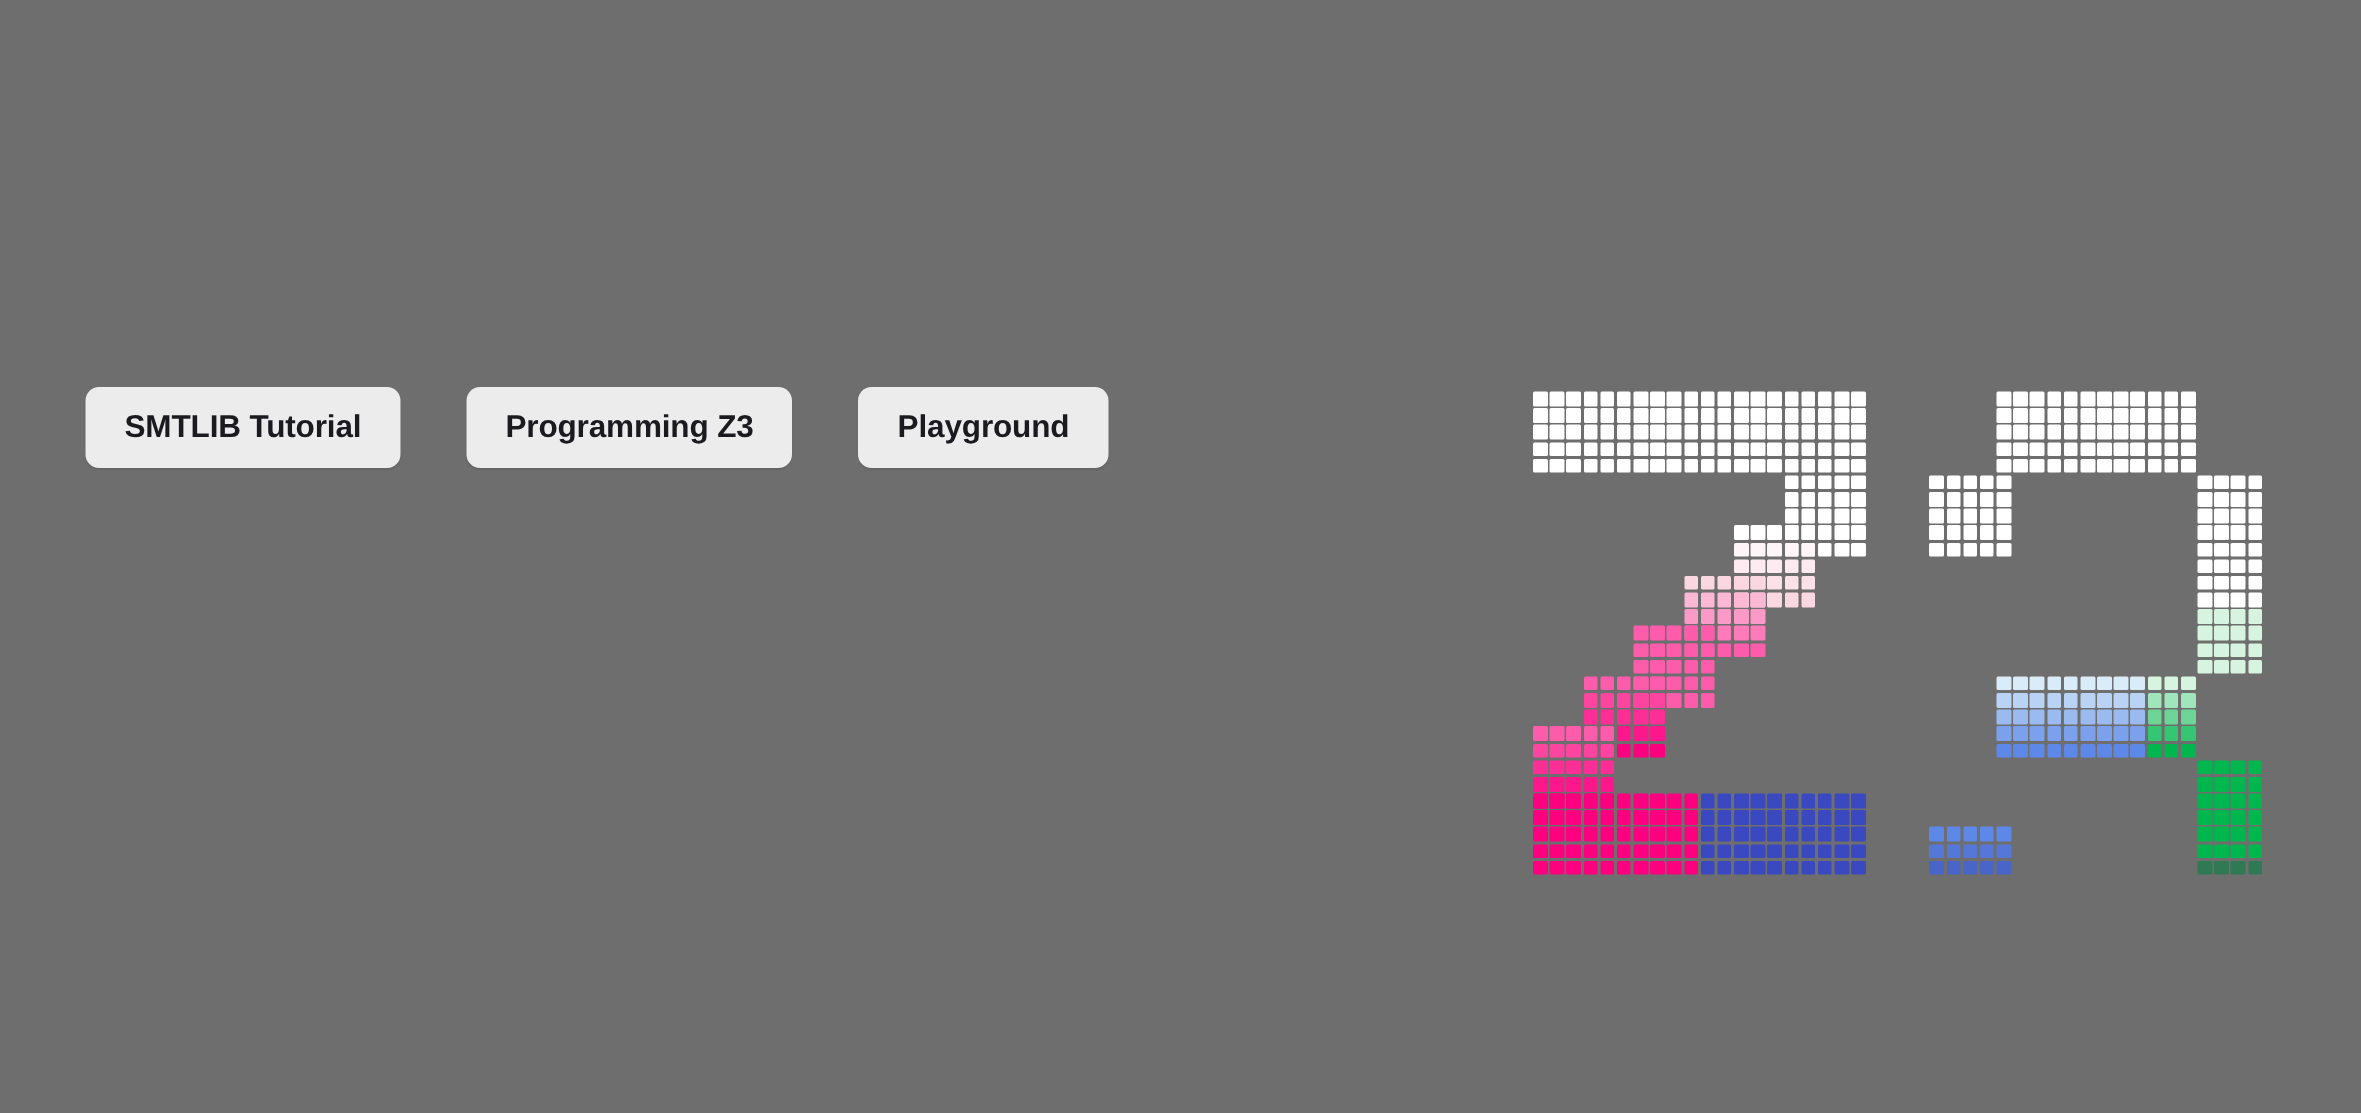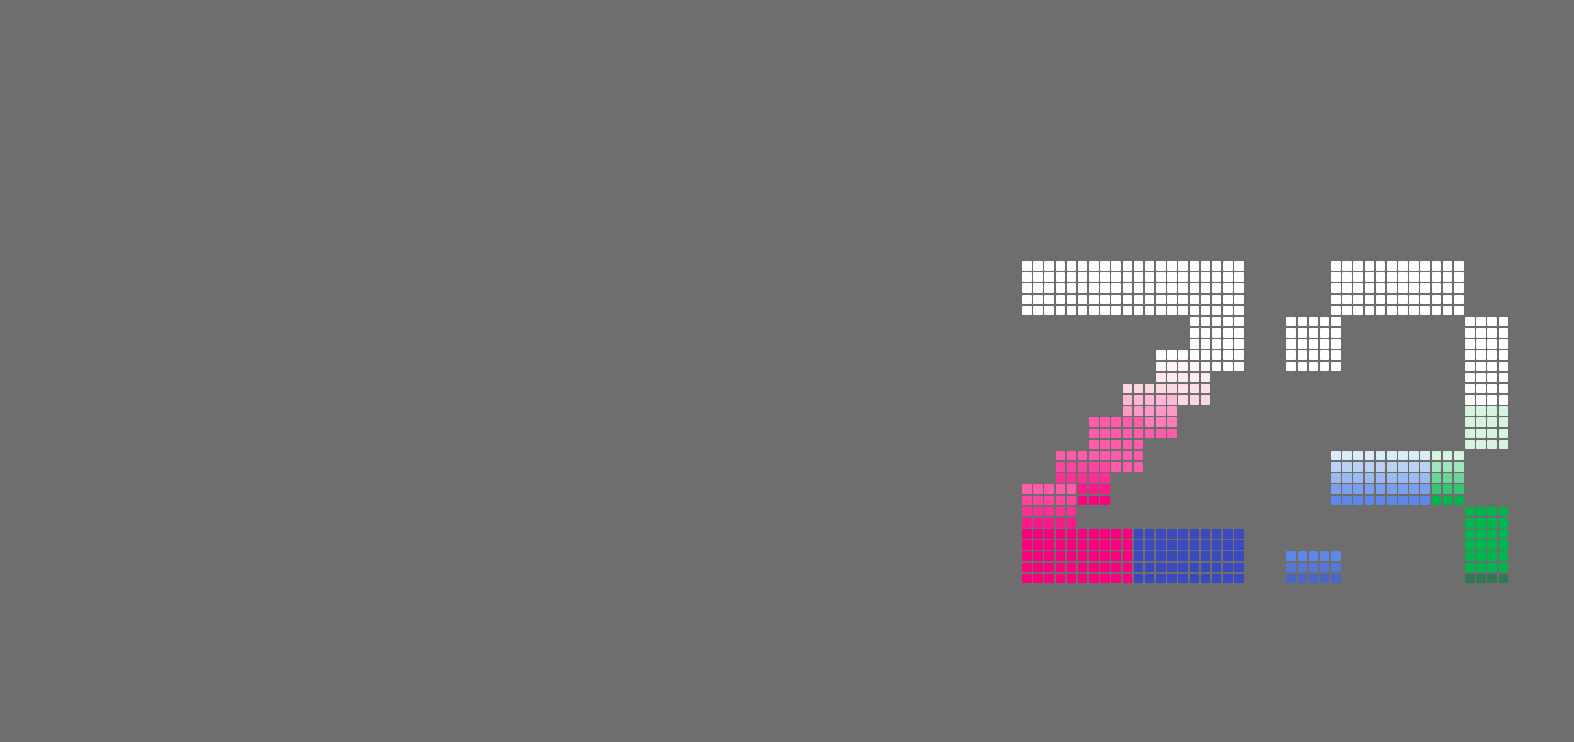--- a/index.html
+++ b/index.html
@@ -88,20 +88,25 @@
     border-radius: 1px;
   }
 </style>
 </head>
 <body>
 
 <div id="page-root">
 
   <div class="hero">
 
+    <div class="button-row">
+      <button class="hero-button">SMTLIB Tutorial</button>
+      <button class="hero-button">Programming Z3</button>
+      <button class="hero-button">Playground</button>
+    </div>
   </div>
 
   <div id="logo">
     <div class="glyph" style="width: 223.4px; height: 323.93px;">
         <div class="pixel" style="left: 0px; top: 0px; width: 9.6px; height: 9.6px; background: rgb(255, 255, 255);"></div>
         <div class="pixel" style="left: 11.17px; top: 0px; width: 9.6px; height: 9.6px; background: rgb(255, 255, 255);"></div>
         <div class="pixel" style="left: 22.34px; top: 0px; width: 9.6px; height: 9.6px; background: rgb(255, 255, 255);"></div>
         <div class="pixel" style="left: 33.51px; top: 0px; width: 9.6px; height: 9.6px; background: rgb(255, 255, 255);"></div>
         <div class="pixel" style="left: 44.68px; top: 0px; width: 9.6px; height: 9.6px; background: rgb(255, 255, 255);"></div>
         <div class="pixel" style="left: 55.85px; top: 0px; width: 9.6px; height: 9.6px; background: rgb(255, 255, 255);"></div>

